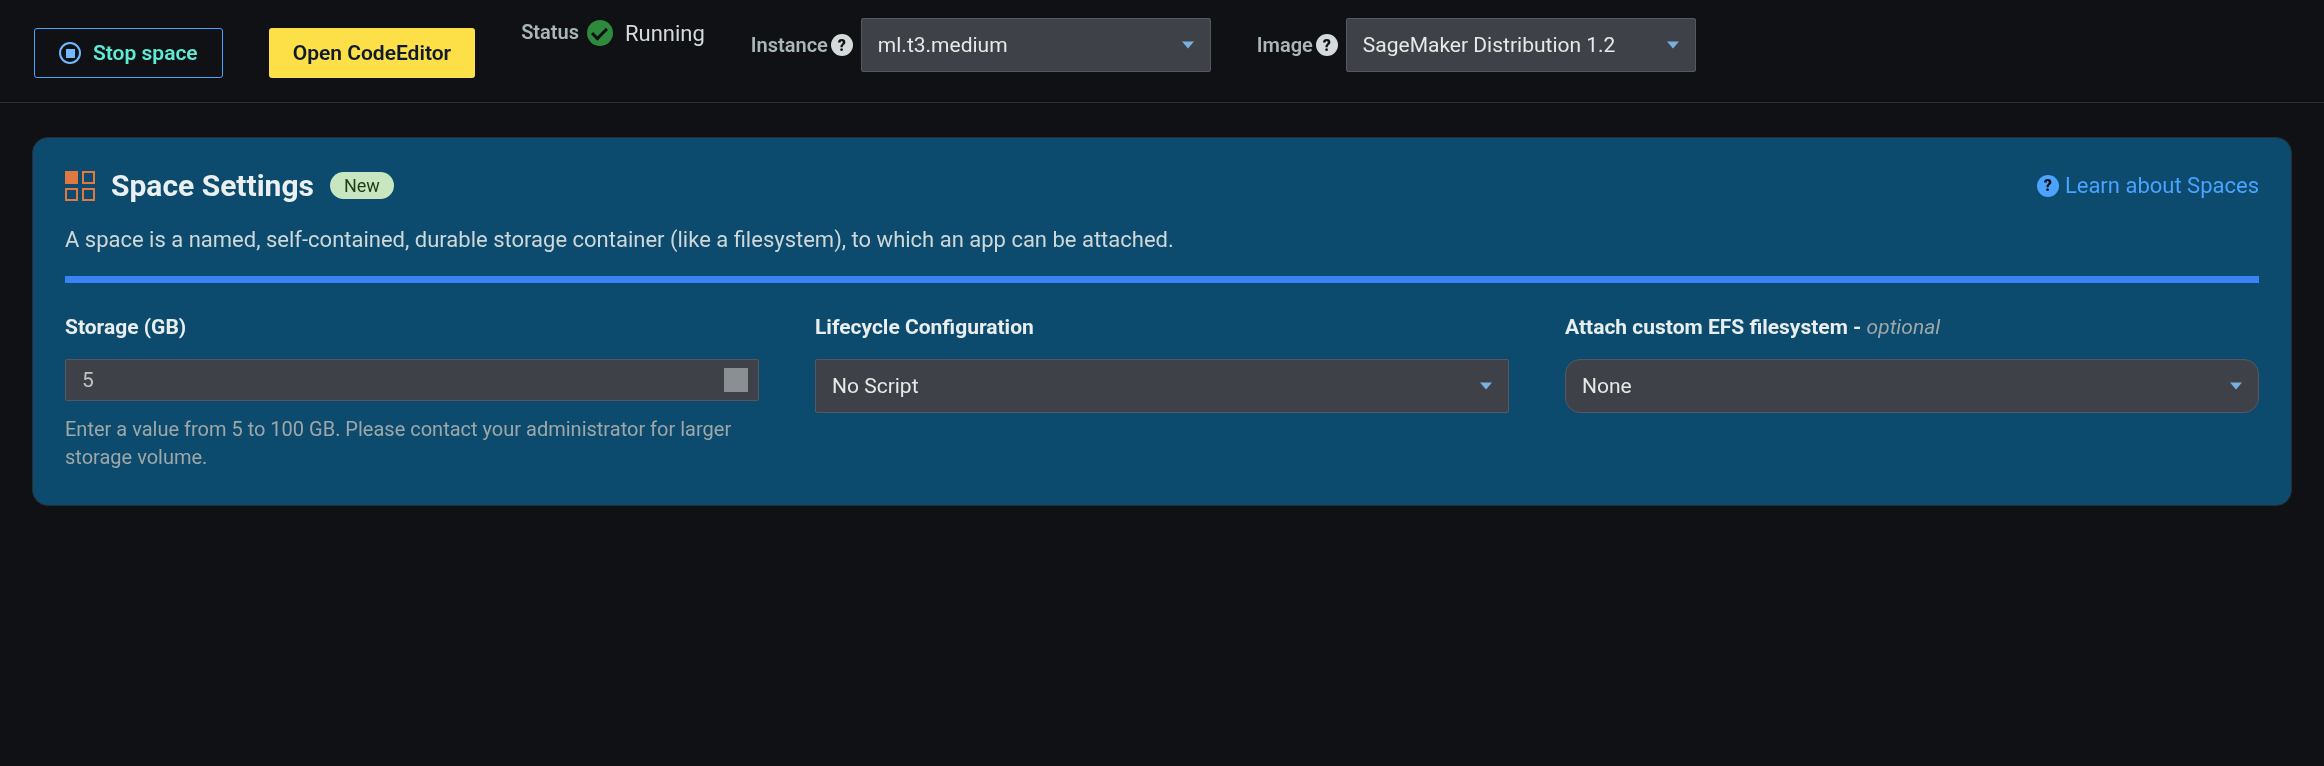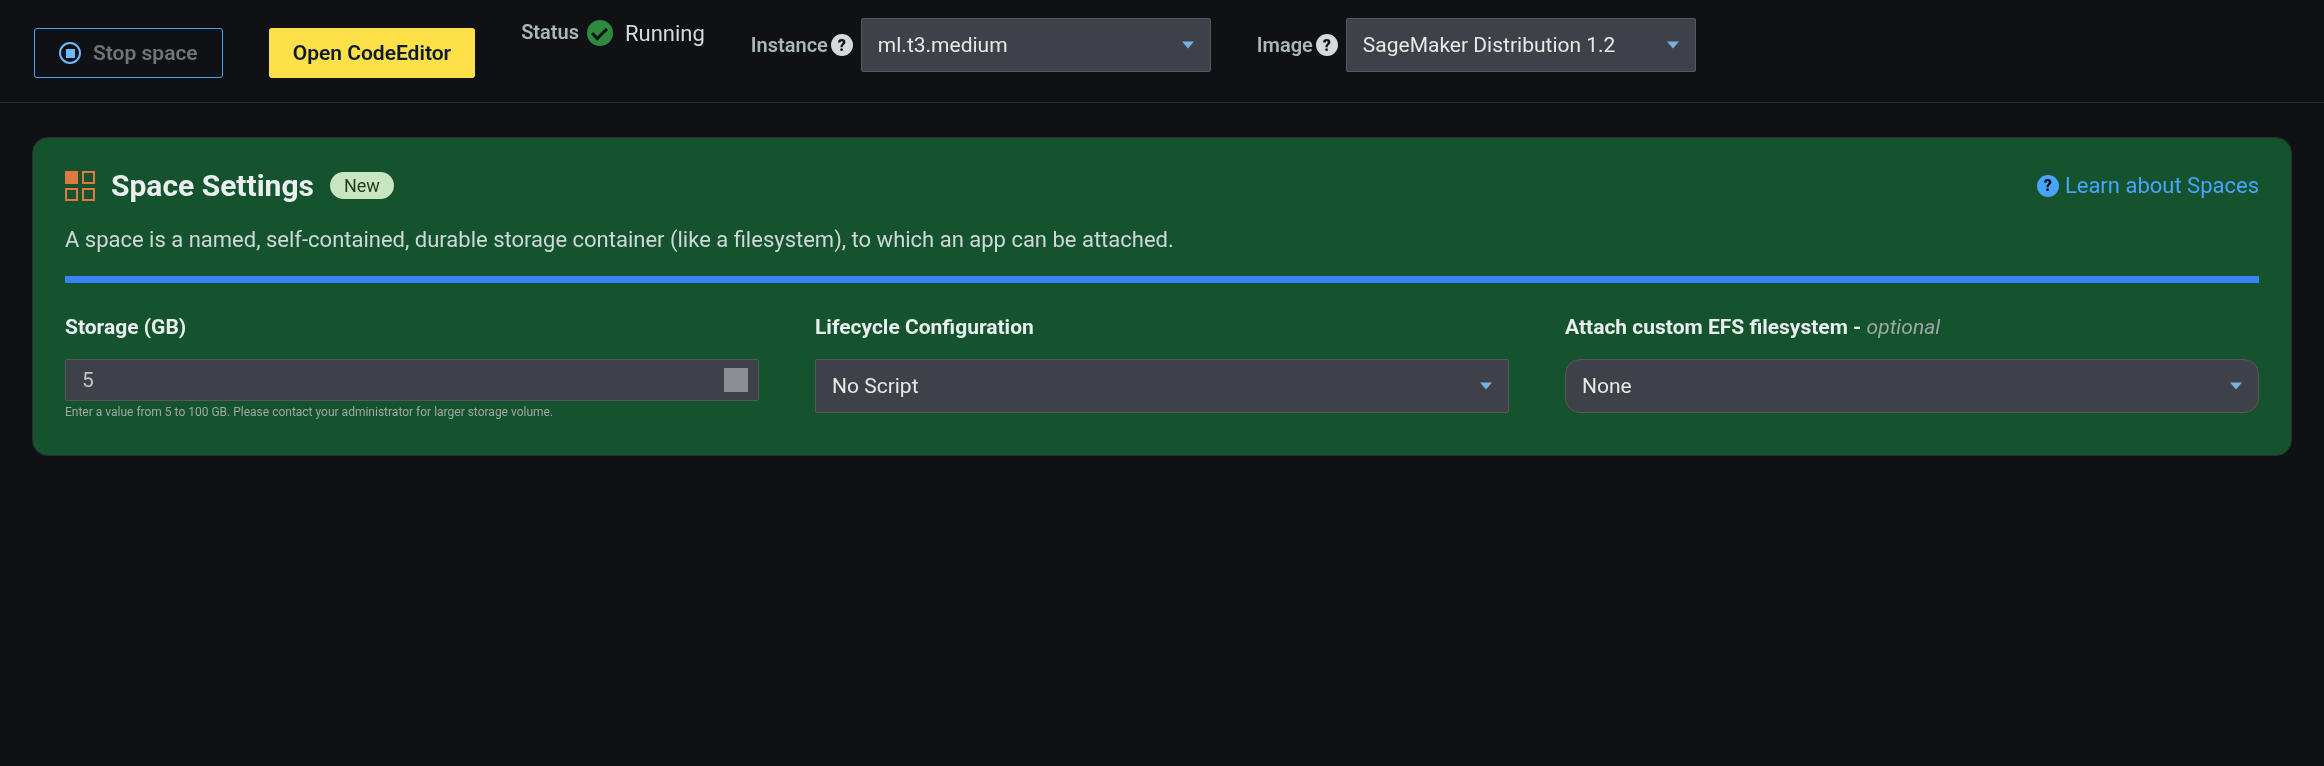--- a/index.html
+++ b/index.html
@@ -26,21 +26,21 @@
     padding: 0 24px;
     border-radius: 3px;
     font-size: 21px;
     font-weight: 600;
     cursor: pointer;
     user-select: none;
     margin-top: 10px;
   }
   .btn-secondary {
     border: 1.5px solid #4aa3ff;
-    color: #737373;
+    color: #5eead4;
     background: transparent;
   }
   .btn-primary {
     background: #fde047;
     color: #0f1b2d;
     border: none;
   }
   .stop-icon {
     width: 22px; height: 22px;
     border: 2.5px solid #70b8ff;
@@ -122,21 +122,21 @@
     top: 50%;
     width: 0; height: 0;
     border-left: 6px solid transparent;
     border-right: 6px solid transparent;
     border-top: 7px solid #7ab0e0;
     transform: translateY(-50%);
   }
 
   .panel {
     margin: 34px 32px;
-    background: #14532d;
+    background: #0c4a6e;
     border: 1px solid #2a2e34;
     border-radius: 16px;
     padding: 30px 32px 34px 32px;
   }
   .panel-header {
     display: flex;
     align-items: center;
     justify-content: space-between;
     margin-bottom: 20px;
   }
@@ -215,22 +215,22 @@
     color: #bfc4c4;
     font-size: 21px;
     justify-content: space-between;
   }
   .stepper {
     width: 24px; height: 24px;
     background: #8a8f94;
   }
   .help-text {
     color: #9fa8a8;
-    font-size: 12px;
-    margin-top: 3px;
+    font-size: 20px;
+    margin-top: 14px;
     line-height: 1.4;
   }
 </style>
 </head>
 <body>
 
 <div class="toolbar">
   <div class="btn btn-secondary">
     <span class="stop-icon"></span>
     <span>Stop space</span>

